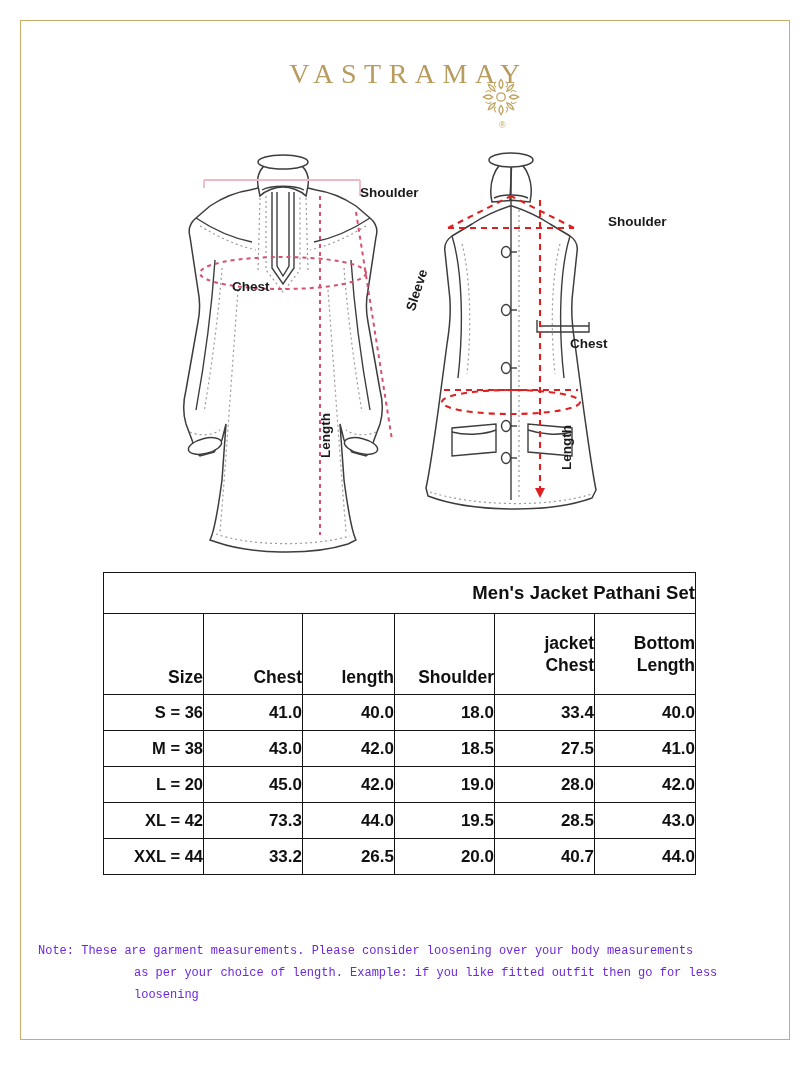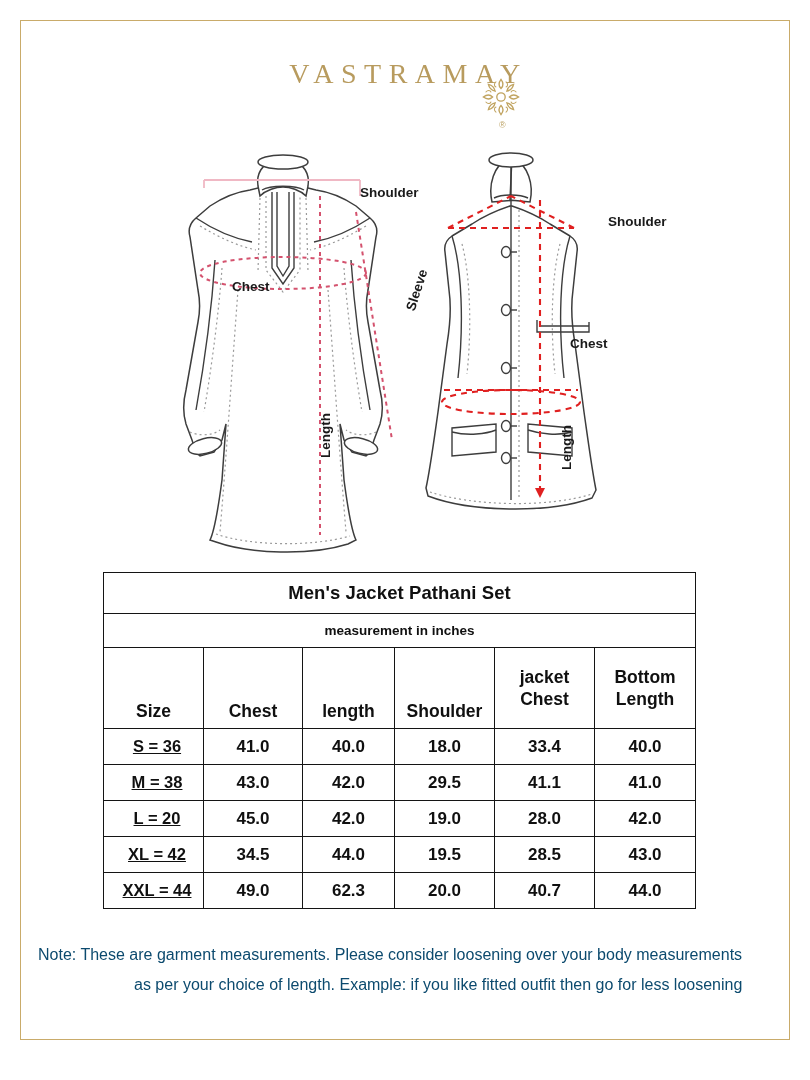--- a/index.html
+++ b/index.html
@@ -95,21 +95,21 @@
     position: absolute;
     left: 103px;
     top: 572px;
     width: 592px;
     border-collapse: collapse;
     table-layout: fixed;
     font-family: "Liberation Sans", sans-serif;
   }
   .size-table td {
     border: 1.7px solid #141414;
-    text-align: center;
+    text-align: right;
     color: #101010;
     font-weight: 700;
     font-size: 17px;
     padding: 0;
   }
   .t-title {
     height: 40px;
     font-size: 18.5px !important;
     letter-spacing: 0.1px;
   }
@@ -128,32 +128,31 @@
     vertical-align: middle;
     padding-bottom: 0 !important;
   }
   .t-row td {
     height: 35px;
   }
   .t-size {
     text-align: center;
     padding-left: 7px !important;
     font-size: 16.5px !important;
-    text-decoration: underline;
   }
 
   
   .note {
     position: absolute;
     left: 38px;
     top: 940px;
     width: 734px;
-    font-family: Liberation Sans, sans-serif;
-    font-size: 16px;
-    color: #0c4a6e;
+    font-family: Liberation Mono, monospace;
+    font-size: 12px;
+    color: #6d28d9;
     line-height: 1.85;
   }
   .note-line-1 { display: block; }
   .note-line-2 { display: block; padding-left: 96px; }
 </style>
 </head>
 <body>
 
 <div class="page">
 
@@ -357,23 +356,20 @@
         <col style="width:92px">
       <col style="width:100px">
         <col style="width:100px">
         <col style="width:101px">
     </colgroup>
     <tbody>
       <tr>
         <td class="t-title" colspan="6">Men's Jacket Pathani Set</td>
       </tr>
       <tr>
-        <td class="t-sub" colspan="6">measurement in inches</td>
-      </tr>
-      <tr>
         <td class="t-head">Size</td>
         <td class="t-head">Chest</td>
         <td class="t-head">length</td>
         <td class="t-head">Shoulder</td>
         <td class="t-head two-line">
           <div>jacket</div>
           <div>Chest</div>
         </td>
         <td class="t-head two-line">
           <div>Bottom</div>
@@ -386,44 +382,44 @@
         <td>41.0</td>
         <td>40.0</td>
         <td>18.0</td>
         <td>33.4</td>
         <td>40.0</td>
       </tr>
       <tr class="t-row">
         <td class="t-size">M = 38</td>
         <td>43.0</td>
         <td>42.0</td>
-        <td>29.5</td>
-        <td>41.1</td>
+        <td>18.5</td>
+        <td>27.5</td>
         <td>41.0</td>
       </tr>
       <tr class="t-row">
         <td class="t-size">L = 20</td>
         <td>45.0</td>
         <td>42.0</td>
         <td>19.0</td>
         <td>28.0</td>
         <td>42.0</td>
       </tr>
       <tr class="t-row">
         <td class="t-size">XL = 42</td>
-        <td>34.5</td>
+        <td>73.3</td>
         <td>44.0</td>
         <td>19.5</td>
         <td>28.5</td>
         <td>43.0</td>
       </tr>
       <tr class="t-row">
         <td class="t-size">XXL = 44</td>
-        <td>49.0</td>
-        <td>62.3</td>
+        <td>33.2</td>
+        <td>26.5</td>
         <td>20.0</td>
         <td>40.7</td>
         <td>44.0</td>
       </tr>
     </tbody>
   </table>
 
   <div class="note">
     <span class="note-line-1">Note: These are garment measurements. Please consider loosening over your body measurements</span>
     <span class="note-line-2">as per your choice of length. Example: if you like fitted outfit then go for less loosening</span>

